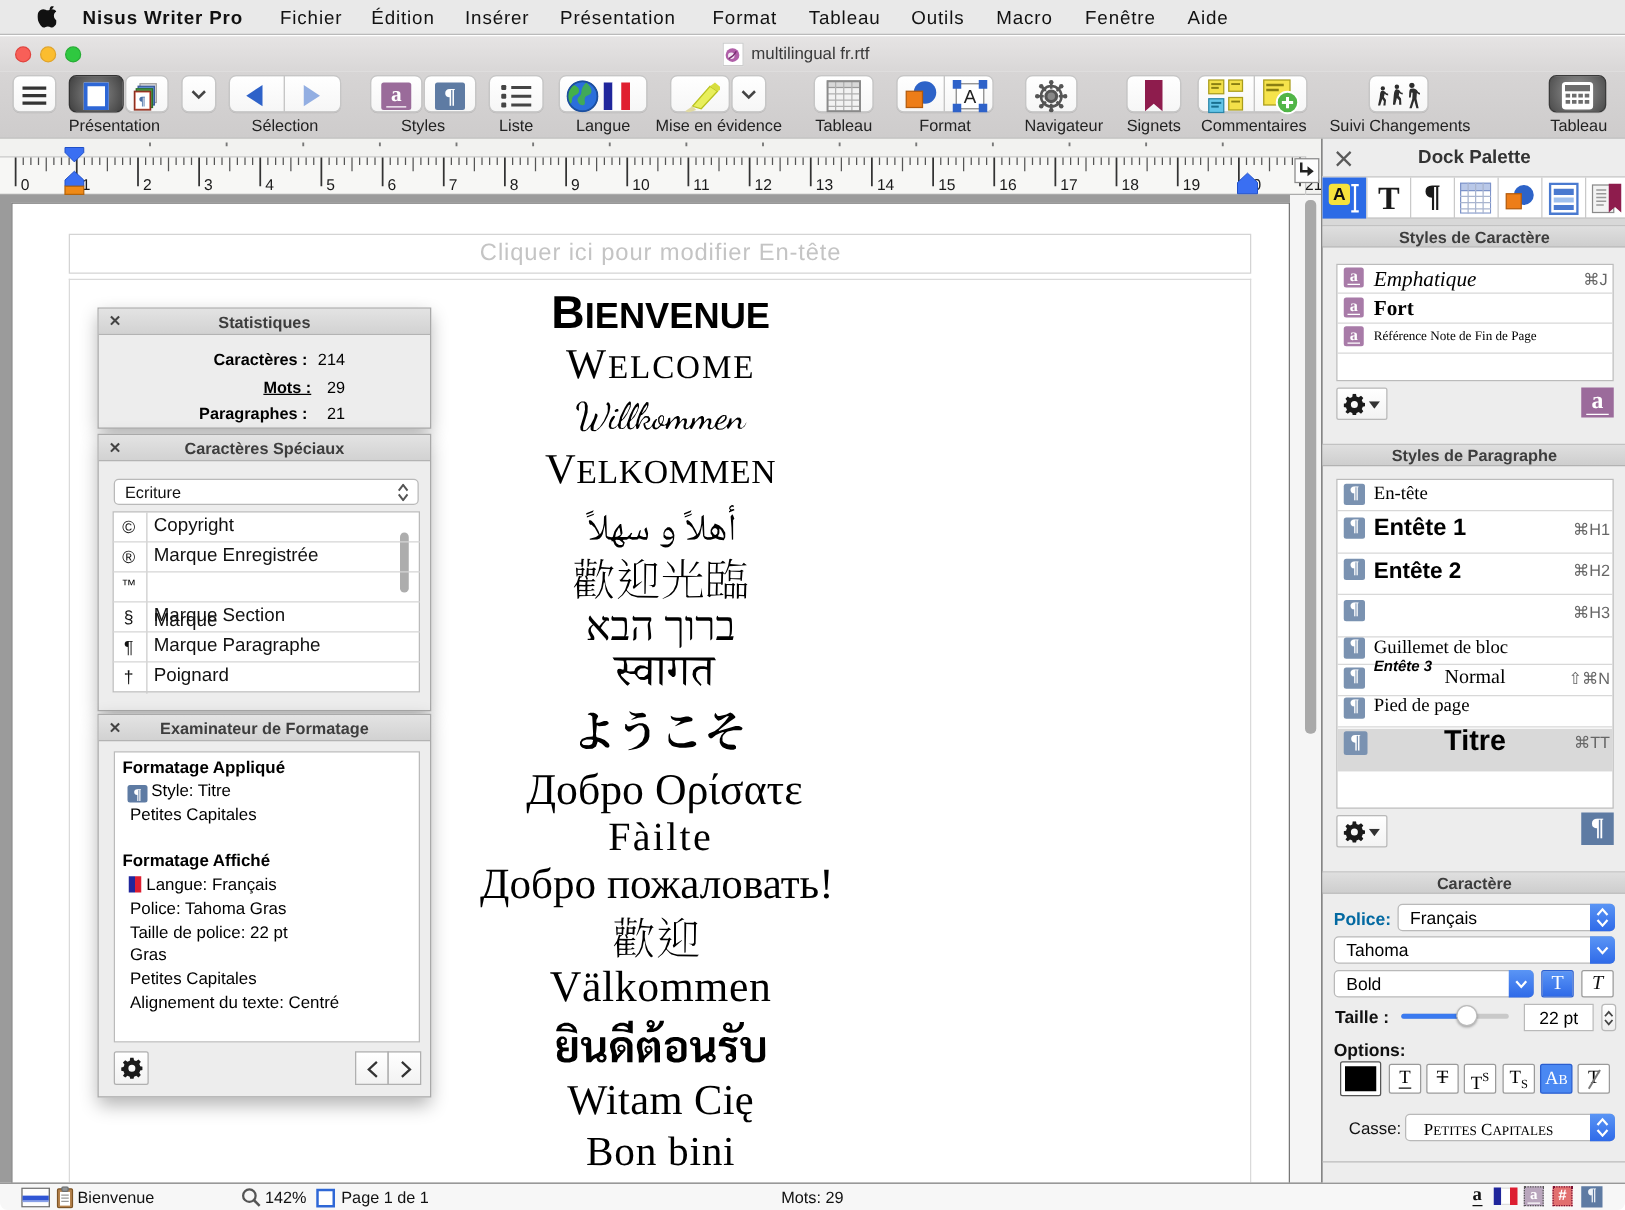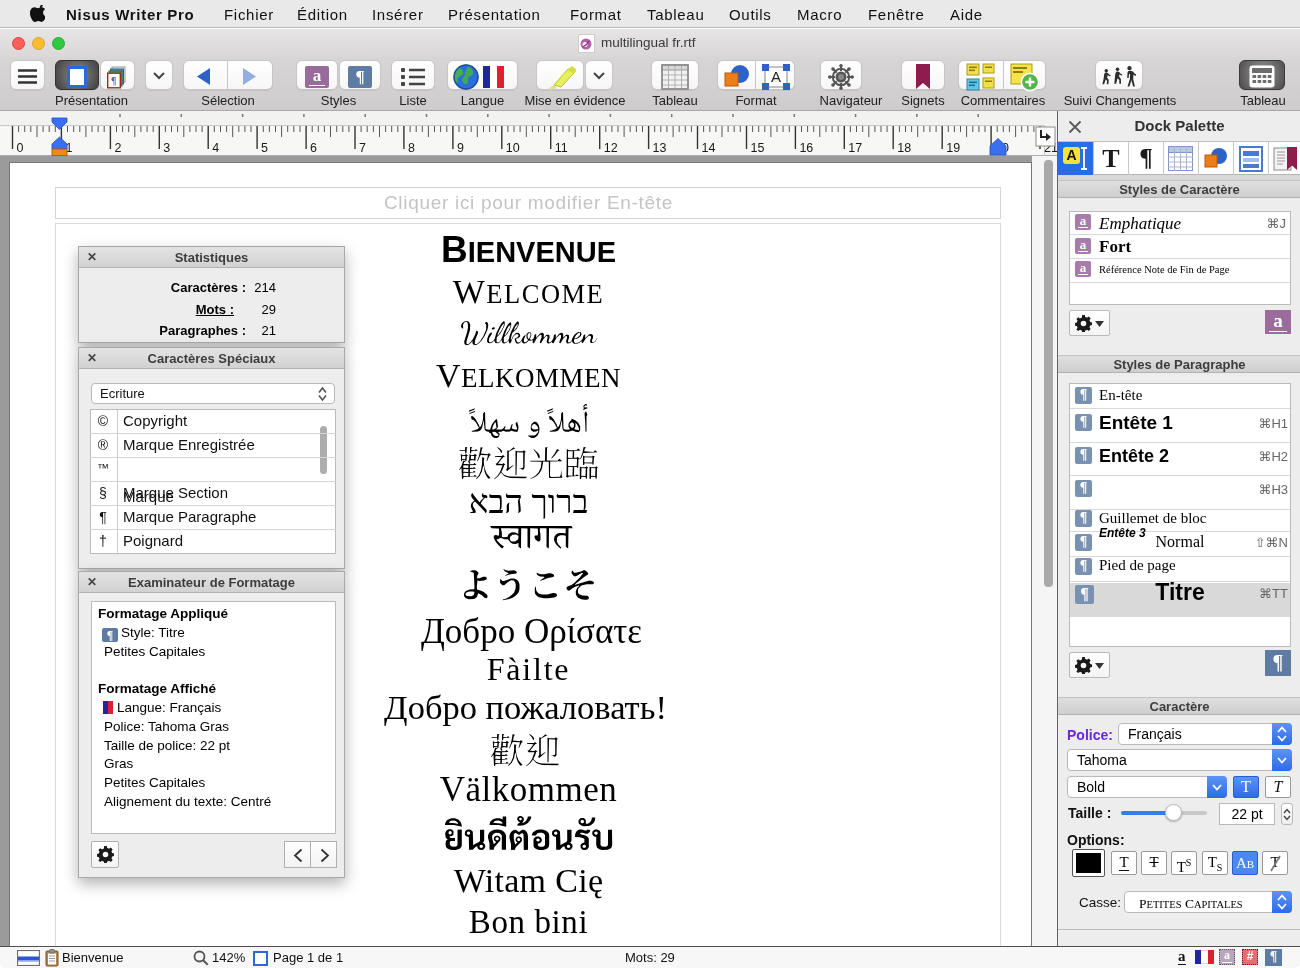--- a/index.html
+++ b/index.html
@@ -562,21 +562,21 @@
     <div class="dline" style="top:742px;font-size:33px;line-height:35px;letter-spacing:0.6px;">Bon bini</div>
   </div>
 </div>
 <div id="vscroll" class="abs"></div>
 <div id="vthumb" class="abs"></div>
 
 <div class="palette" style="top:246px;height:97px;">
   <div class="ptitle">Statistiques<span class="pclose">✕</span></div>
   <div class="prow" style="top:33px;right:98px;font-weight:bold;">Caractères :</div>
       <div class="prow" style="top:33px;right:68px;">214</div>
-  <div class="prow" style="top:55px;right:110px;font-weight:bold;text-decoration:underline;">Mots :</div>
+  <div class="prow" style="top:55px;right:95px;font-weight:bold;text-decoration:underline;">Mots :</div>
       <div class="prow" style="top:55px;right:68px;">29</div>
   <div class="prow" style="top:76px;right:98px;font-weight:bold;">Paragraphes :</div>
       <div class="prow" style="top:76px;right:68px;">21</div>
 </div>
 
 <div class="palette" style="top:347px;height:222px;">
   <div class="ptitle">Caractères Spéciaux<span class="pclose">✕</span></div>
   <div class="abs" style="left:12px;top:35px;width:244px;height:21px;background:#fff;border:1px solid #b9b9b9;border-radius:4px;font-size:13px;color:#111;line-height:19px;padding-left:8px;">Ecriture
     <svg class="abs" style="right:6px;top:3px;" width="11" height="14">
           <path d="M2 5.5L5.5 1 9 5.5" stroke="#555" stroke-width="1.6" fill="none"></path>
@@ -748,21 +748,21 @@
         <span style="position:absolute;left:5px;top:4px;"><svg width="17" height="17" viewBox="0 0 17 17">
             <path fill="#1a1a1a" d="M7.2 0h2.6l.4 2.1a6.5 6.5 0 011.8.75L13.8 1.6l1.85 1.85-1.25 1.8c.35.55.6 1.15.75 1.8l2.1.4v2.6l-2.1.4a6.5 6.5 0 01-.75 1.8l1.25 1.8-1.85 1.85-1.8-1.25a6.5 6.5 0 01-1.8.75l-.4 2.1H7.2l-.4-2.1a6.5 6.5 0 01-1.8-.75l-1.8 1.25L1.35 14.6l1.25-1.8a6.5 6.5 0 01-.75-1.8L-.25 10.6V8l2.1-.4c.15-.65.4-1.25.75-1.8L1.35 4 3.2 2.15 5 3.4a6.5 6.5 0 011.8-.75zM8.5 5.7a2.8 2.8 0 100 5.6 2.8 2.8 0 000-5.6z"></path>
           </svg></span>
         <svg style="position:absolute;right:5px;top:10px;" width="9" height="6">
           <path d="M0 0h9L4.5 6z" fill="#333"></path>
         </svg>
       </div>
   <div class="abs" style="left:207px;top:539px;width:26px;height:26px;background:#5e7ba3;color:#fff;font-family:'Liberation Serif';font-weight:bold;font-size:20px;text-align:center;line-height:24px;">¶</div>
 
   <div class="dhead" style="top:586px;">Caractère</div>
-  <div class="abs" style="left:9px;top:616px;font-size:14px;font-weight:bold;color:#6d28d9;">Police:</div>
+  <div class="abs" style="left:9px;top:616px;font-size:14px;font-weight:bold;color:#0369a1;">Police:</div>
   <div class="combo" style="left:60px;top:612px;width:174px;padding:2px 0 0 9px;">Français<div class="bluestep">
           <svg style="position:absolute;left:4px;top:2px;" width="12" height="17">
             <path d="M2 7L6 2.5 10 7" stroke="#fff" stroke-width="1.8" fill="none"></path>
             <path d="M2 11l4 4.5 4-4.5" stroke="#fff" stroke-width="1.8" fill="none"></path>
           </svg>
         </div></div>
   <div class="combo" style="left:9px;top:638px;width:225px;padding:2px 0 0 9px;">Tahoma<div class="bluestep">
           <svg style="position:absolute;left:4px;top:7px;" width="12" height="9">
             <path d="M2 2l4 4.5L10 2" stroke="#fff" stroke-width="1.8" fill="none"></path>
           </svg>

